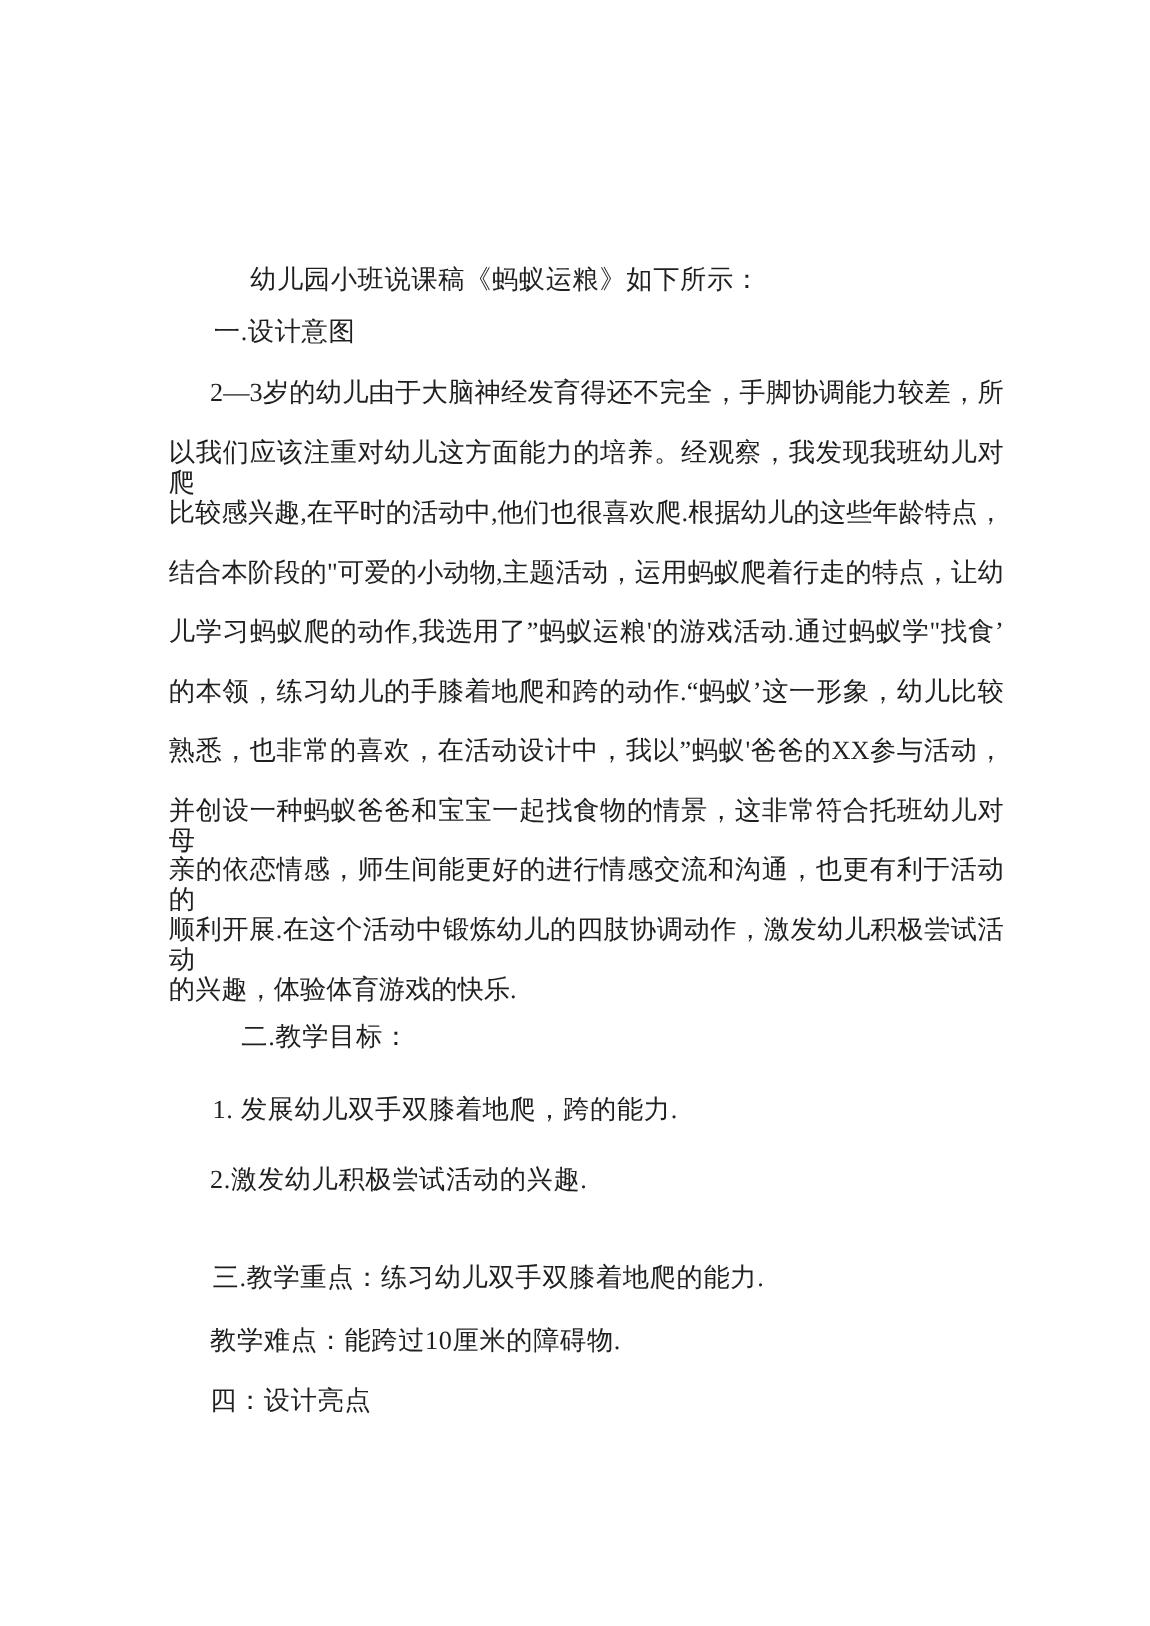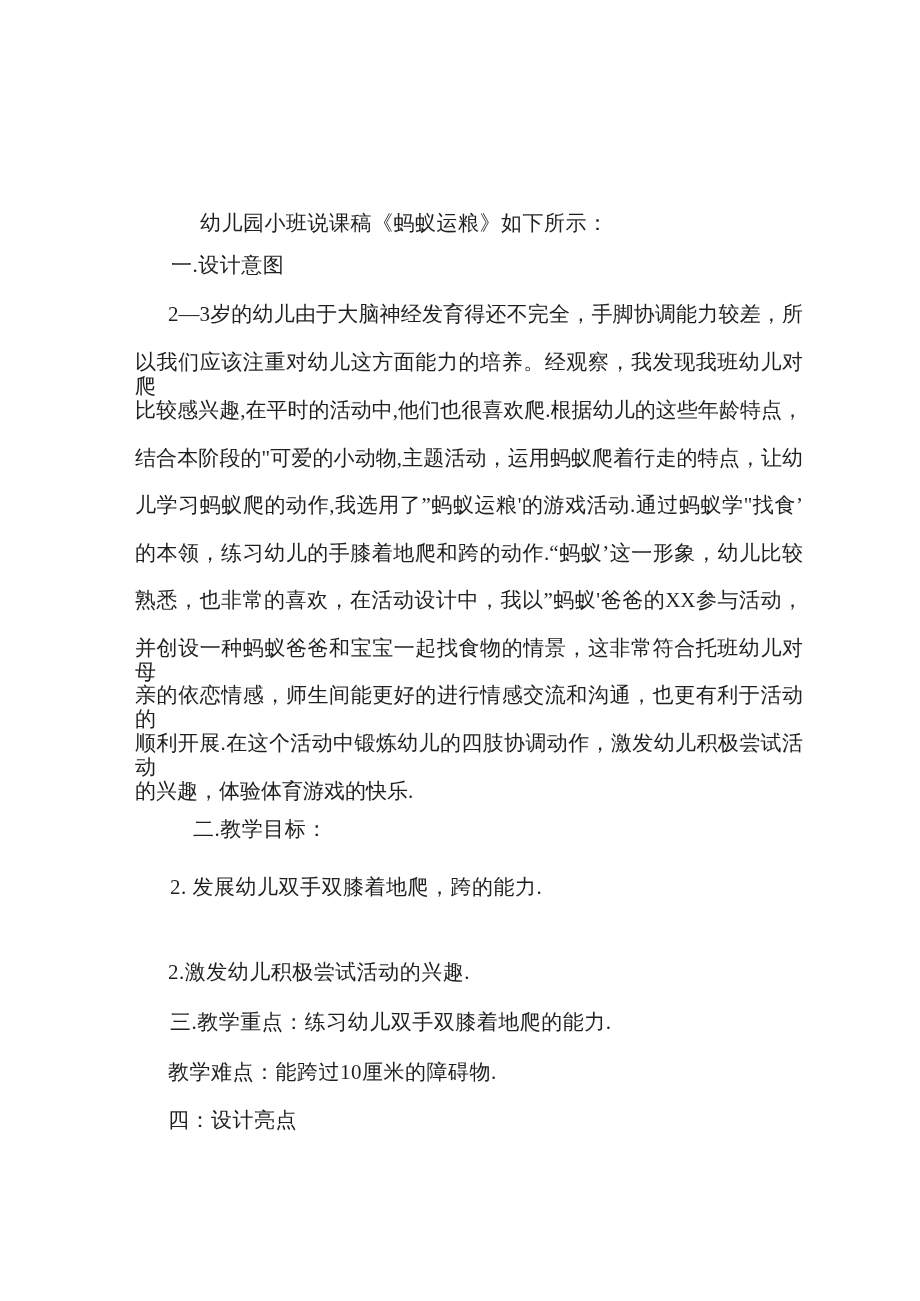--- a/index.html
+++ b/index.html
@@ -58,23 +58,23 @@
   <div class="pline" style="top:493px;">儿学习蚂蚁爬的动作,我选用了”蚂蚁运粮'的游戏活动.通过蚂蚁学"找食’</div>
   <div class="pline" style="top:541px;">的本领，练习幼儿的手膝着地爬和跨的动作.“蚂蚁’这一形象，幼儿比较</div>
   <div class="pline" style="top:588px;">熟悉，也非常的喜欢，在活动设计中，我以”蚂蚁'爸爸的XX参与活动，</div>
   <div class="pline" style="top:636px;">并创设一种蚂蚁爸爸和宝宝一起找食物的情景，这非常符合托班幼儿对母</div>
   <div class="pline" style="top:683px;">亲的依恋情感，师生间能更好的进行情感交流和沟通，也更有利于活动的</div>
   <div class="pline" style="top:731px;">顺利开展.在这个活动中锻炼幼儿的四肢协调动作，激发幼儿积极尝试活动</div>
   <div class="pline last" style="top:779px;">的兴趣，体验体育游戏的快乐.</div>
 
   <div class="line" style="left:193px;top:817px;">二.教学目标：</div>
 
-  <div class="line" style="left:170px;top:875px;">2. 发展幼儿双手双膝着地爬，跨的能力.</div>
+  <div class="line" style="left:170px;top:875px;">1. 发展幼儿双手双膝着地爬，跨的能力.</div>
 
-  <div class="line" style="left:168px;top:931px;margin-top:29px;">2.激发幼儿积极尝试活动的兴趣.</div>
+  <div class="line" style="left:168px;top:931px;">2.激发幼儿积极尝试活动的兴趣.</div>
 
   <div class="line" style="left:170px;top:1010px;">三.教学重点：练习幼儿双手双膝着地爬的能力.</div>
 
   <div class="line" style="left:168px;top:1060px;">教学难点：能跨过10厘米的障碍物.</div>
 
   <div class="line" style="left:168px;top:1108px;">四：设计亮点</div>
 
 </div>
 
 </body></html>

